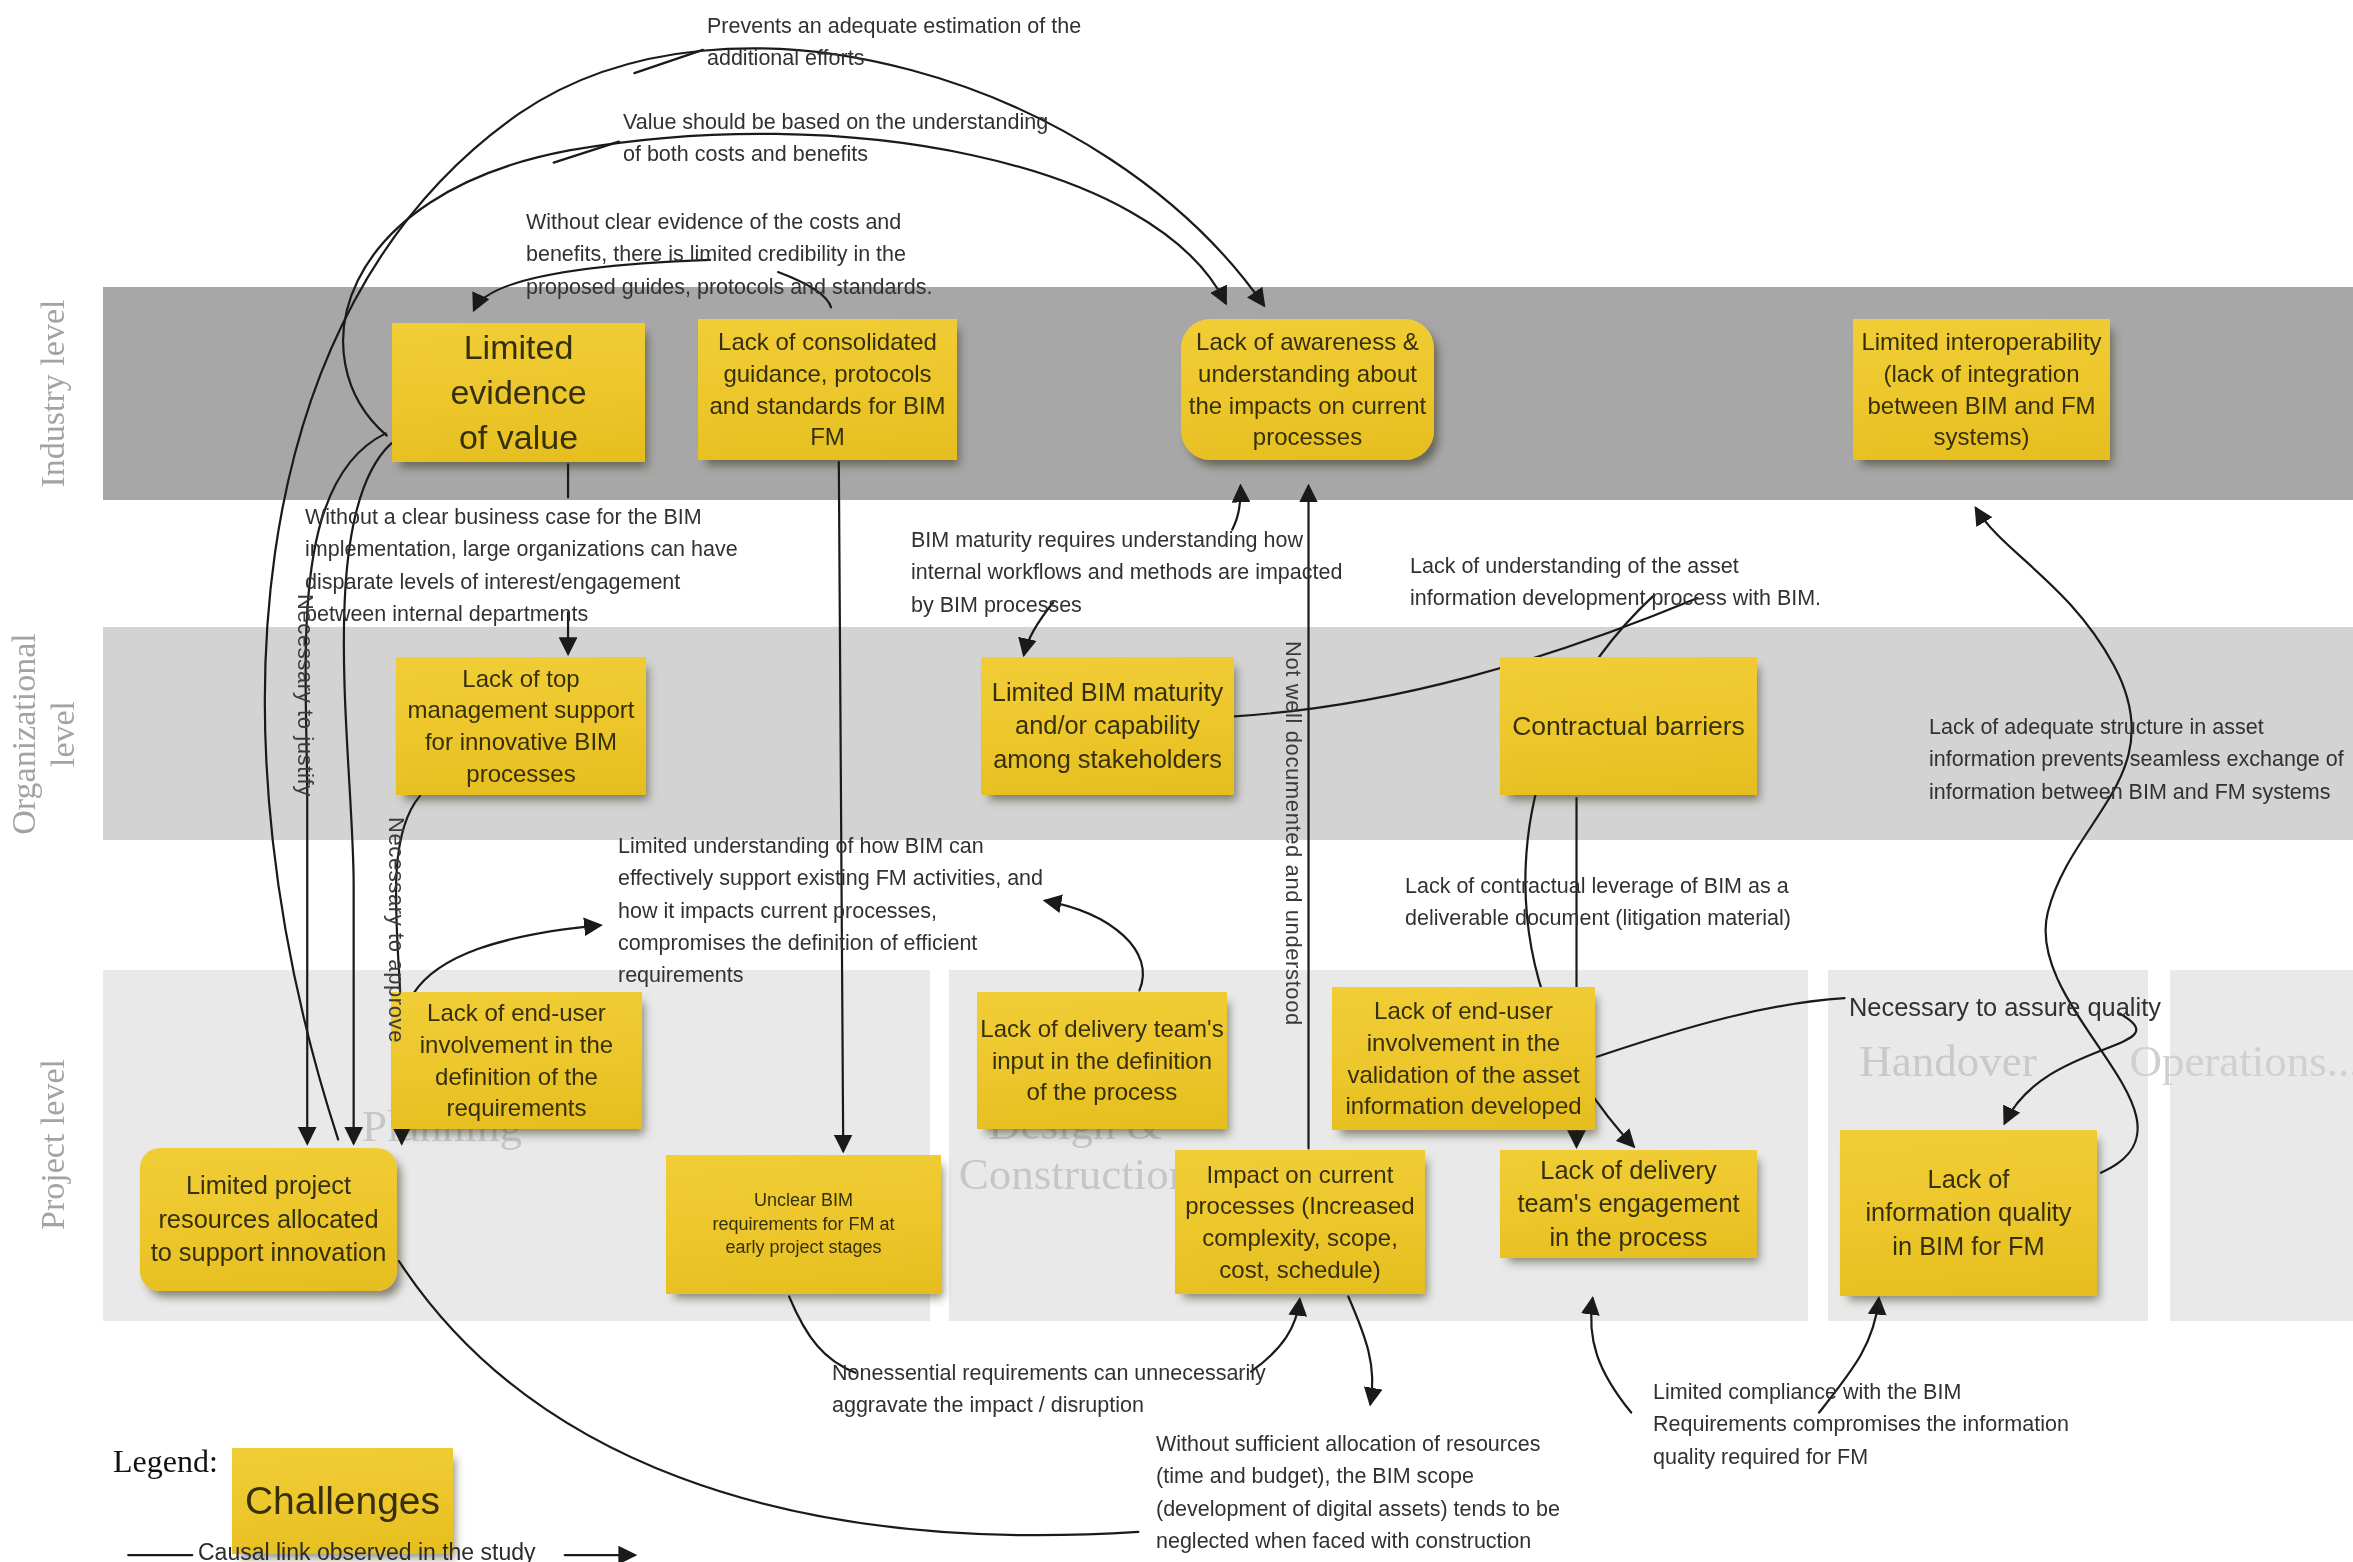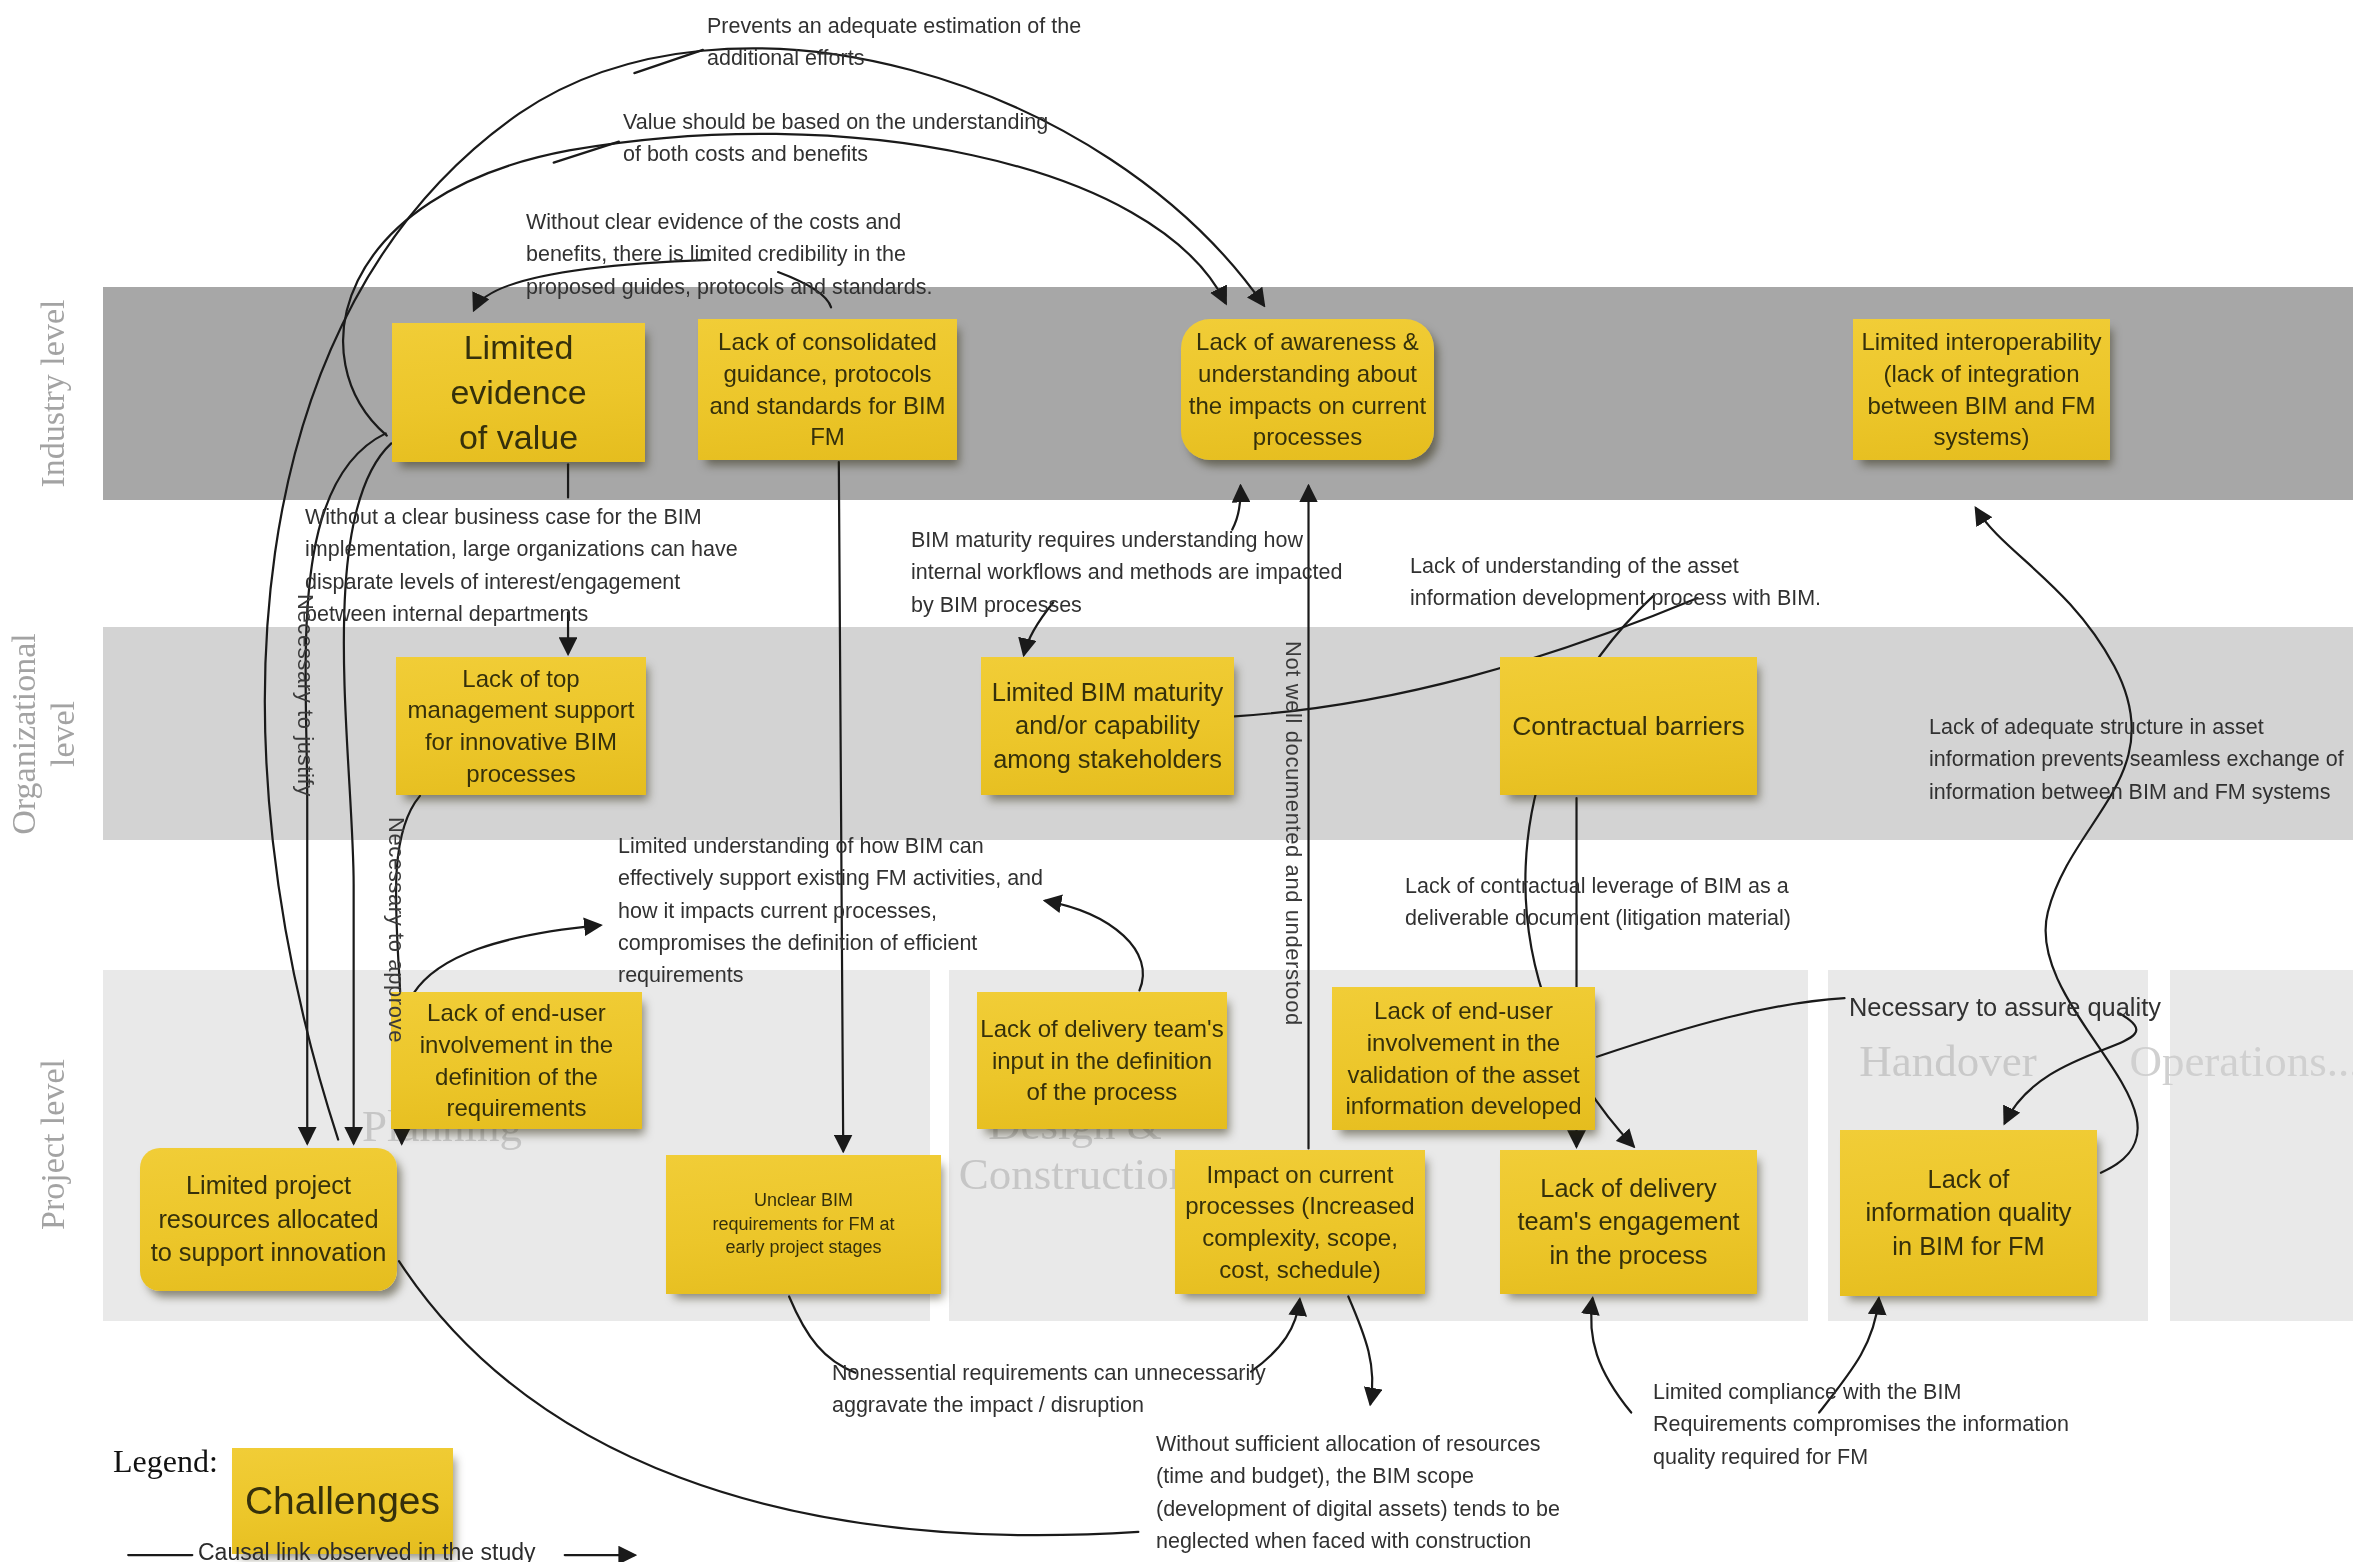--- a/index.html
+++ b/index.html
@@ -120,21 +120,21 @@
 input in the definition
 of the process</div>
       <div class="note" style="left: 1332px; top: 987px; width: 263px; height: 143px; font-size: 24px;">Lack of end-user
 involvement in the
 validation of the asset
 information developed</div>
       <div class="note" style="left: 1175px; top: 1150px; width: 250px; height: 144px; font-size: 24px;">Impact on current
 processes (Increased
 complexity, scope,
 cost, schedule)</div>
-      <div class="note" style="left: 1500px; top: 1150px; width: 257px; height: 144px; font-size: 25.4px;">Lack of delivery
+      <div class="note" style="left: 1500px; top: 1150px; width: 257px; height: 108px; font-size: 25.4px;">Lack of delivery
 team's engagement
 in the process</div>
       <div class="note" style="left: 1840px; top: 1130px; width: 257px; height: 166px; font-size: 25.4px;">Lack of
 information quality
 in BIM for FM</div>
       <div class="note" style="left: 232px; top: 1448px; width: 221px; height: 106px; font-size: 39px;">Challenges</div>
     </div>
   <div id="ann-layer">
       <div class="ann" style="left: 707px; top: 10px;">Prevents an adequate estimation of the
 additional efforts</div>

